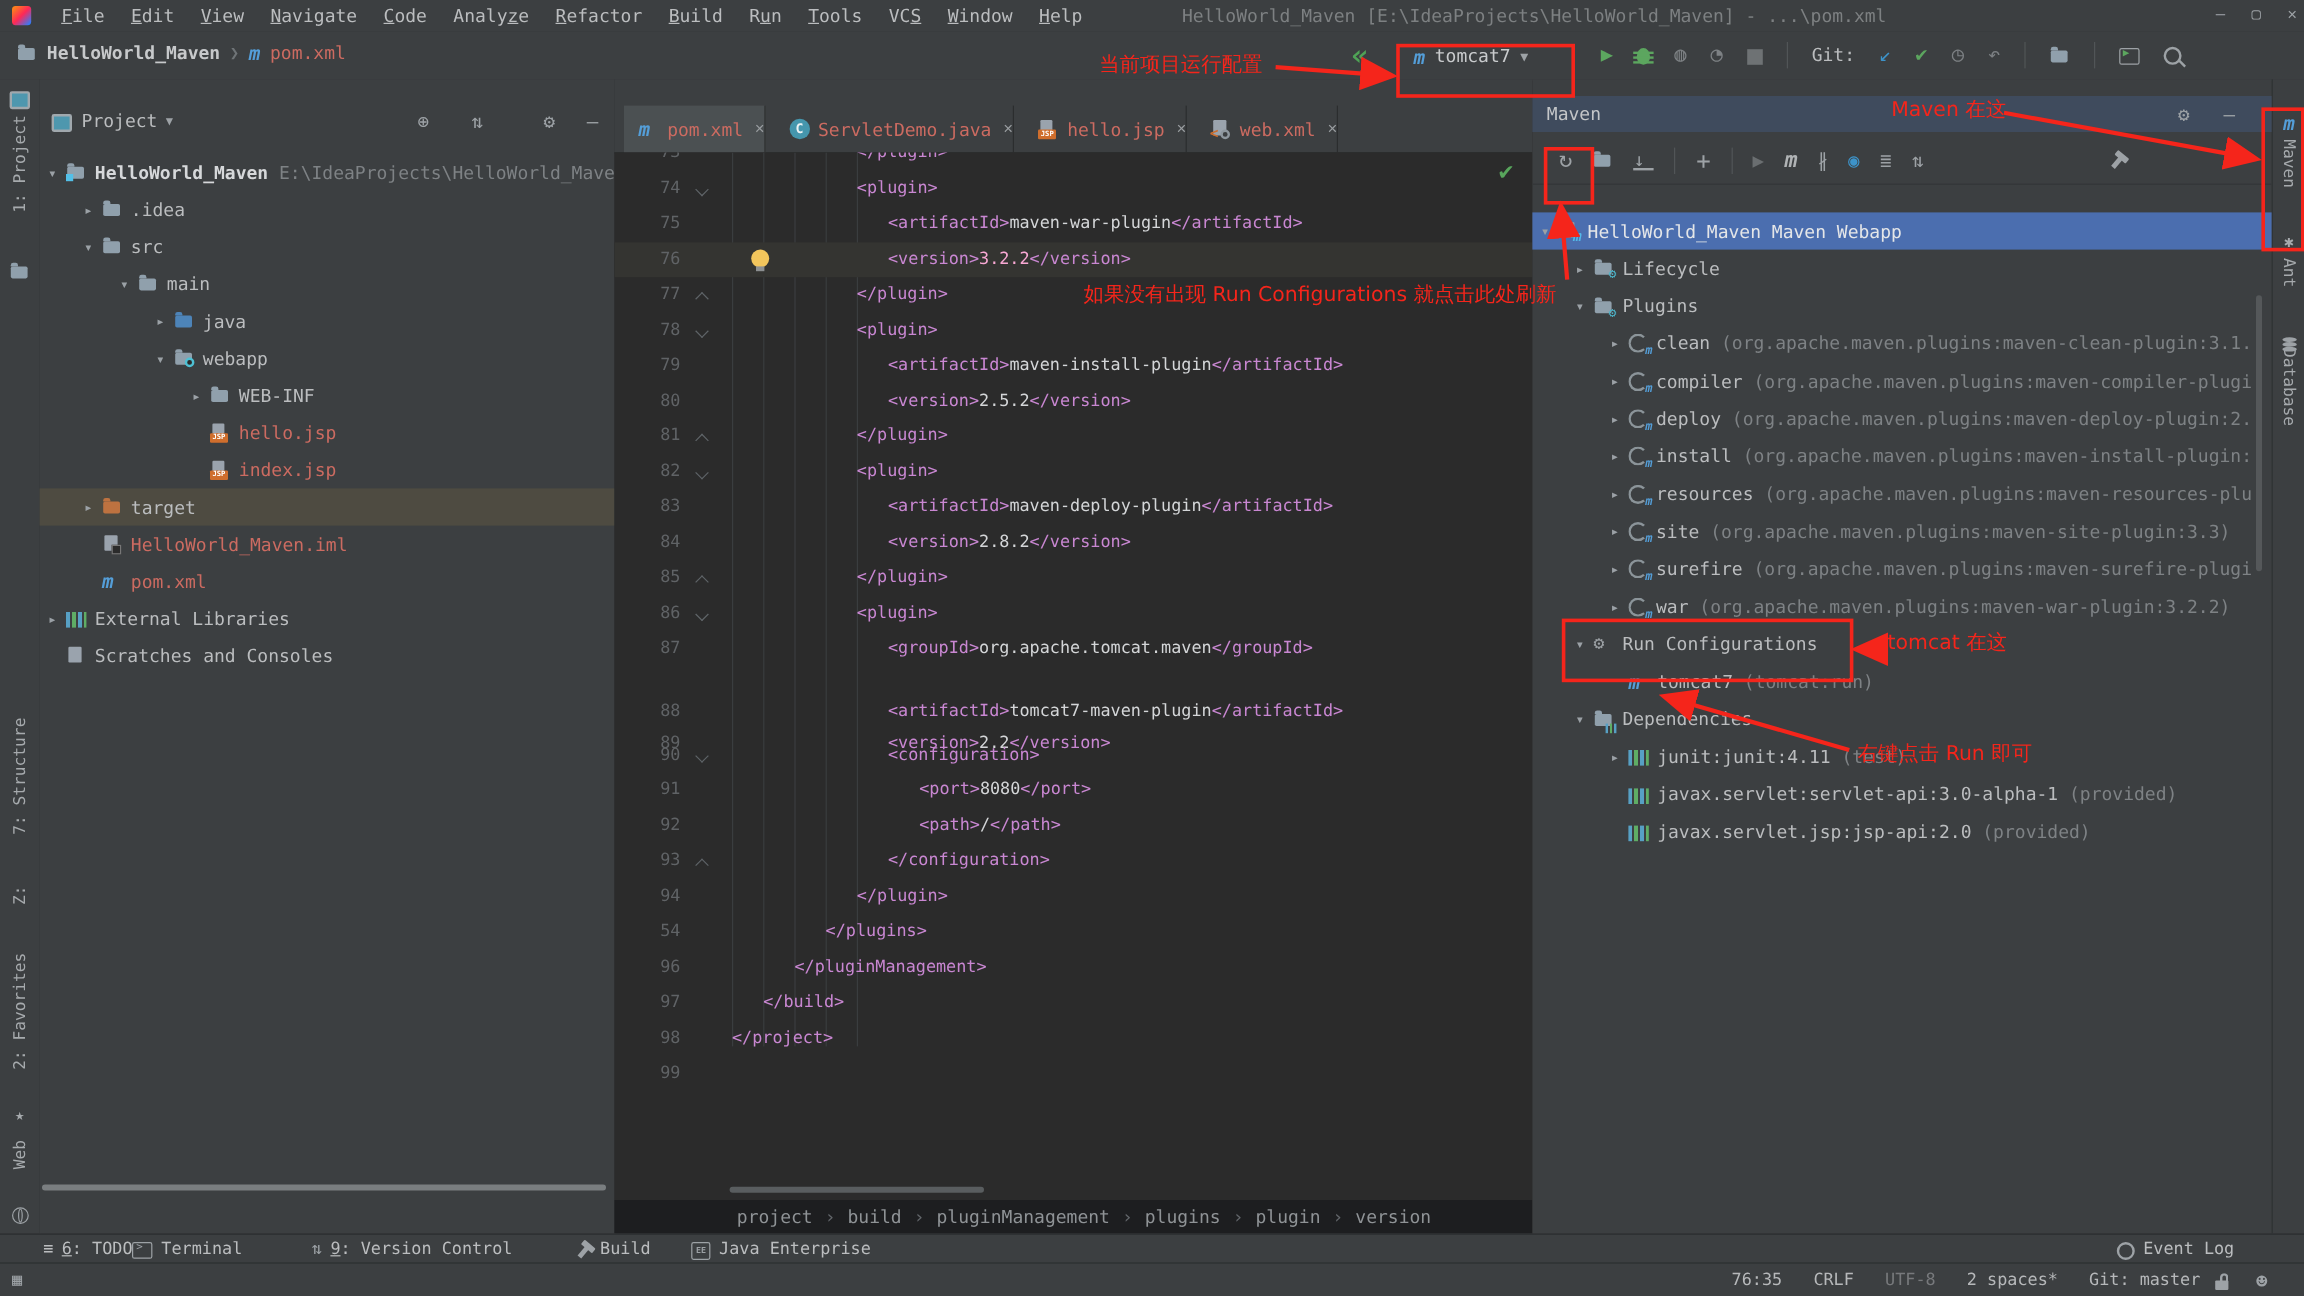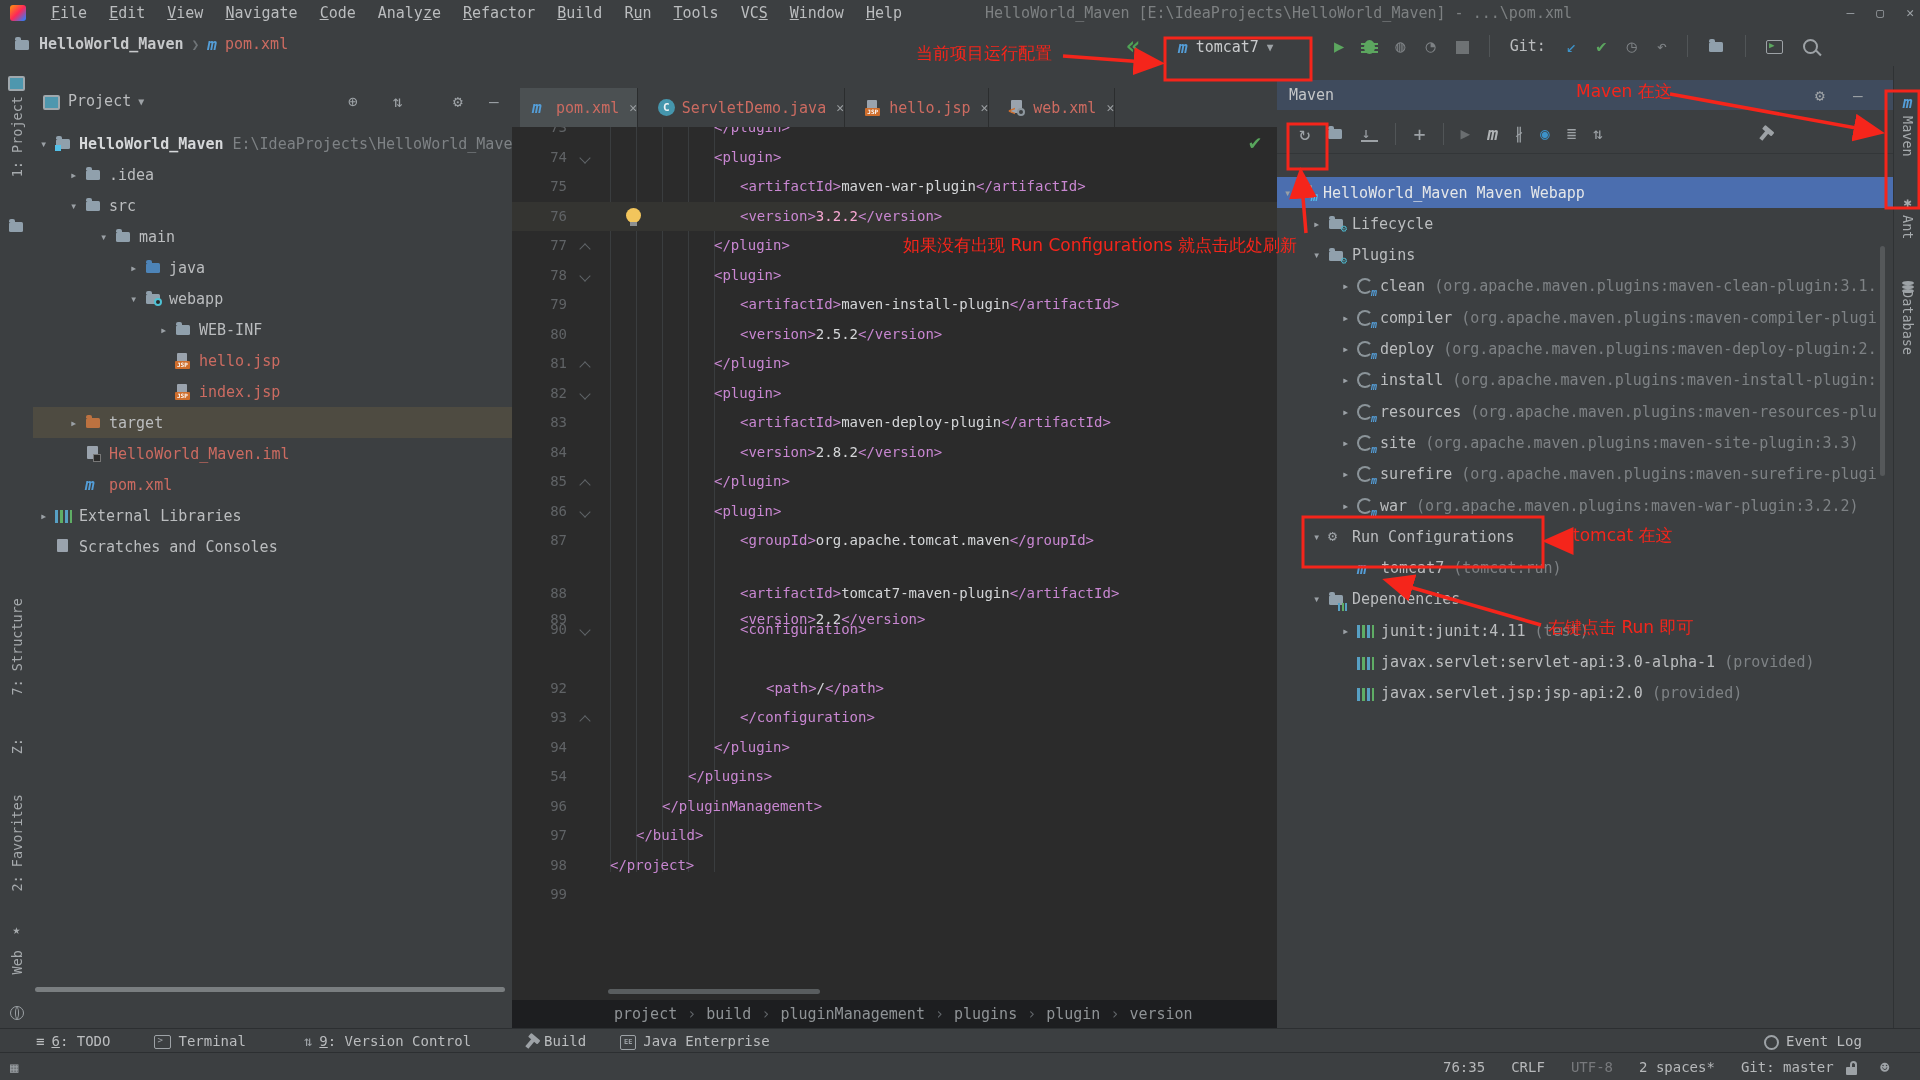--- a/index.html
+++ b/index.html
@@ -407,20 +407,21 @@
       <div class="cline" style="top: 222px;"><span class="num">81</span><span class="fold up"></span><span class="code" style="padding-left: 104px;"><span class="tg">&lt;/plugin&gt;</span></span></div>
       <div class="cline" style="top: 251.5px;"><span class="num">82</span><span class="fold dn"></span><span class="code" style="padding-left: 104px;"><span class="tg">&lt;plugin&gt;</span></span></div>
       <div class="cline" style="top: 281px;"><span class="num">83</span><span class="code" style="padding-left: 130px;"><span class="tg">&lt;artifactId&gt;</span><span class="tx">maven-deploy-plugin</span><span class="tg">&lt;/artifactId&gt;</span></span></div>
       <div class="cline" style="top: 310.5px;"><span class="num">84</span><span class="code" style="padding-left: 130px;"><span class="tg">&lt;version&gt;</span><span class="tx">2.8.2</span><span class="tg">&lt;/version&gt;</span></span></div>
       <div class="cline" style="top: 340px;"><span class="num">85</span><span class="fold up"></span><span class="code" style="padding-left: 104px;"><span class="tg">&lt;/plugin&gt;</span></span></div>
       <div class="cline" style="top: 369.5px;"><span class="num">86</span><span class="fold dn"></span><span class="code" style="padding-left: 104px;"><span class="tg">&lt;plugin&gt;</span></span></div>
       <div class="cline" style="top: 399px;"><span class="num">87</span><span class="code" style="padding-left: 130px;"><span class="tg">&lt;groupId&gt;</span><span class="tx">org.apache.tomcat.maven</span><span class="tg">&lt;/groupId&gt;</span></span></div>
       <div class="cline" style="top: 428.5px; margin-top: 23px;"><span class="num">88</span><span class="code" style="padding-left: 130px;"><span class="tg">&lt;artifactId&gt;</span><span class="tx">tomcat7-maven-plugin</span><span class="tg">&lt;/artifactId&gt;</span></span></div>
       <div class="cline" style="top: 458px; margin-top: 20px;"><span class="num">89</span><span class="code" style="padding-left: 130px;"><span class="tg">&lt;version&gt;</span><span class="tx">2.2</span><span class="tg">&lt;/version&gt;</span></span></div>
       <div class="cline" style="top: 487.5px;"><span class="num">90</span><span class="fold dn"></span><span class="code" style="padding-left: 130px;"><span class="tg">&lt;configuration&gt;</span></span></div>
+      <div class="cline" style="top: 517px;"><span class="num">91</span><span class="code" style="padding-left: 156px;"><span class="tg">&lt;port&gt;</span><span class="tx">8080</span><span class="tg">&lt;/port&gt;</span></span></div>
       <div class="cline" style="top: 546.5px;"><span class="num">92</span><span class="code" style="padding-left: 156px;"><span class="tg">&lt;path&gt;</span><span class="tx">/</span><span class="tg">&lt;/path&gt;</span></span></div>
       <div class="cline" style="top: 576px;"><span class="num">93</span><span class="fold up"></span><span class="code" style="padding-left: 130px;"><span class="tg">&lt;/configuration&gt;</span></span></div>
       <div class="cline" style="top: 605.5px;"><span class="num">94</span><span class="code" style="padding-left: 104px;"><span class="tg">&lt;/plugin&gt;</span></span></div>
       <div class="cline" style="top: 635px;"><span class="num">54</span><span class="code" style="padding-left: 78px;"><span class="tg">&lt;/plugins&gt;</span></span></div>
       <div class="cline" style="top: 664.5px;"><span class="num">96</span><span class="code" style="padding-left: 52px;"><span class="tg">&lt;/pluginManagement&gt;</span></span></div>
       <div class="cline" style="top: 694px;"><span class="num">97</span><span class="code" style="padding-left: 26px;"><span class="tg">&lt;/build&gt;</span></span></div>
       <div class="cline" style="top: 723.5px;"><span class="num">98</span><span class="code" style="padding-left: 0px;"><span class="tg">&lt;/project&gt;</span></span></div>
       <div class="cline" style="top: 753px;"><span class="num">99</span><span class="code" style="padding-left: 0px;"></span></div>
       <span class="bulb" style="top: 81px;"></span>
       <span class="okcheck">✔</span>
@@ -572,21 +573,21 @@
         </div>
       </div>
     <div class="vthumb" style="left:603px;top:180px;height:230px;"></div>
   </div>
 
   <div class="btoolbar" id="btoolbar">
       <span class="bt-item" style="margin-left: 36px;">
         <span>≡</span>
         <span><u>6</u>: TODO</span>
       </span>
-      <span class="bt-item" style="margin-left: 44px; text-align: center;">
+      <span class="bt-item" style=" text-align: center;">
         <span class="ic ic-term"></span>
         <span>Terminal</span>
       </span>
       <span class="bt-item" style="margin-left: 58px;">
         <span style="color: rgb(157, 162, 166);">⇅</span>
         <span><u>9</u>: Version Control</span>
       </span>
       <span class="bt-item" style="margin-left: 52px;">
         <span class="ic ic-hammer"></span>
         <span>Build</span>

